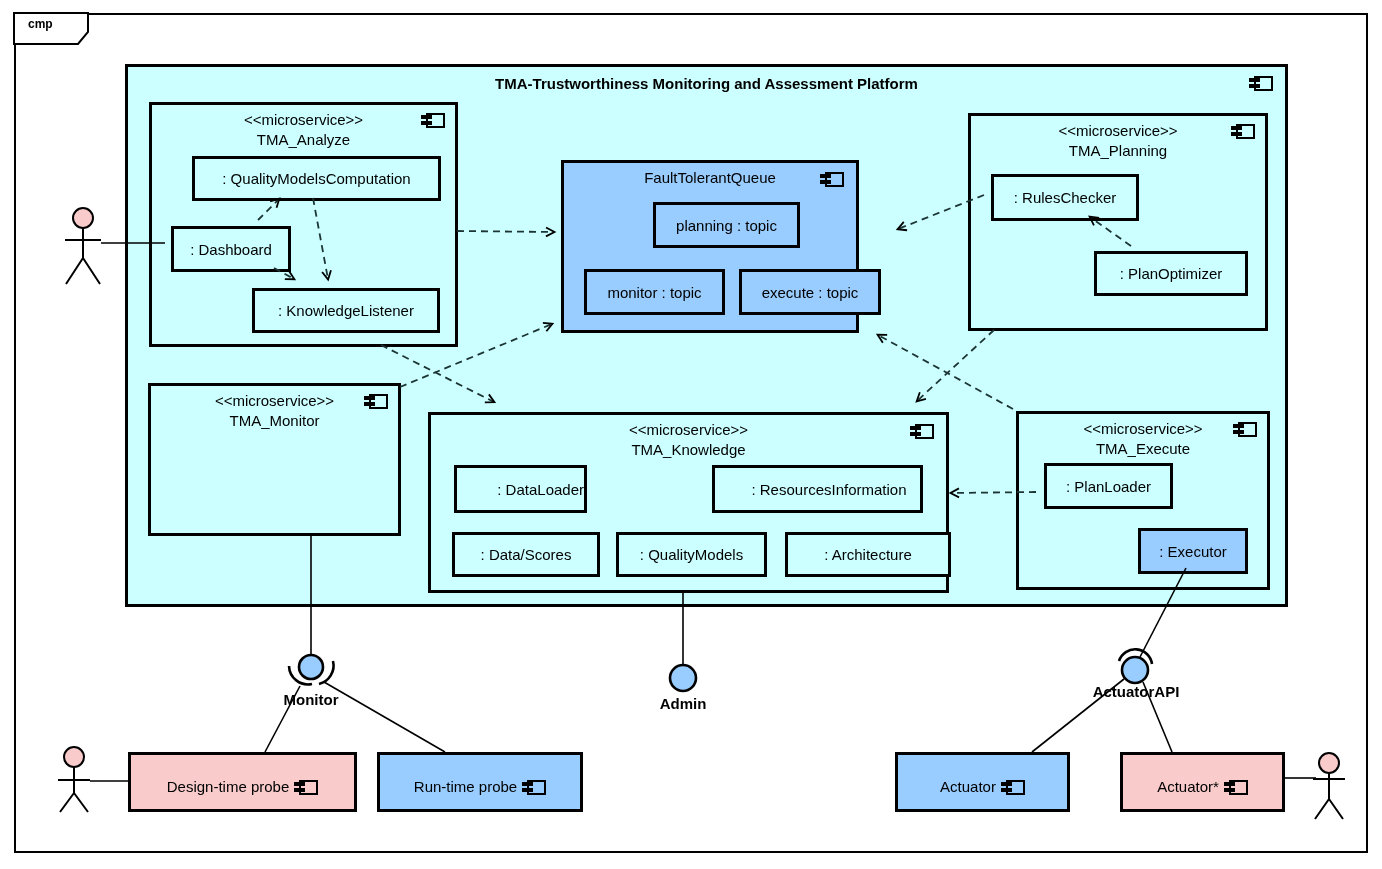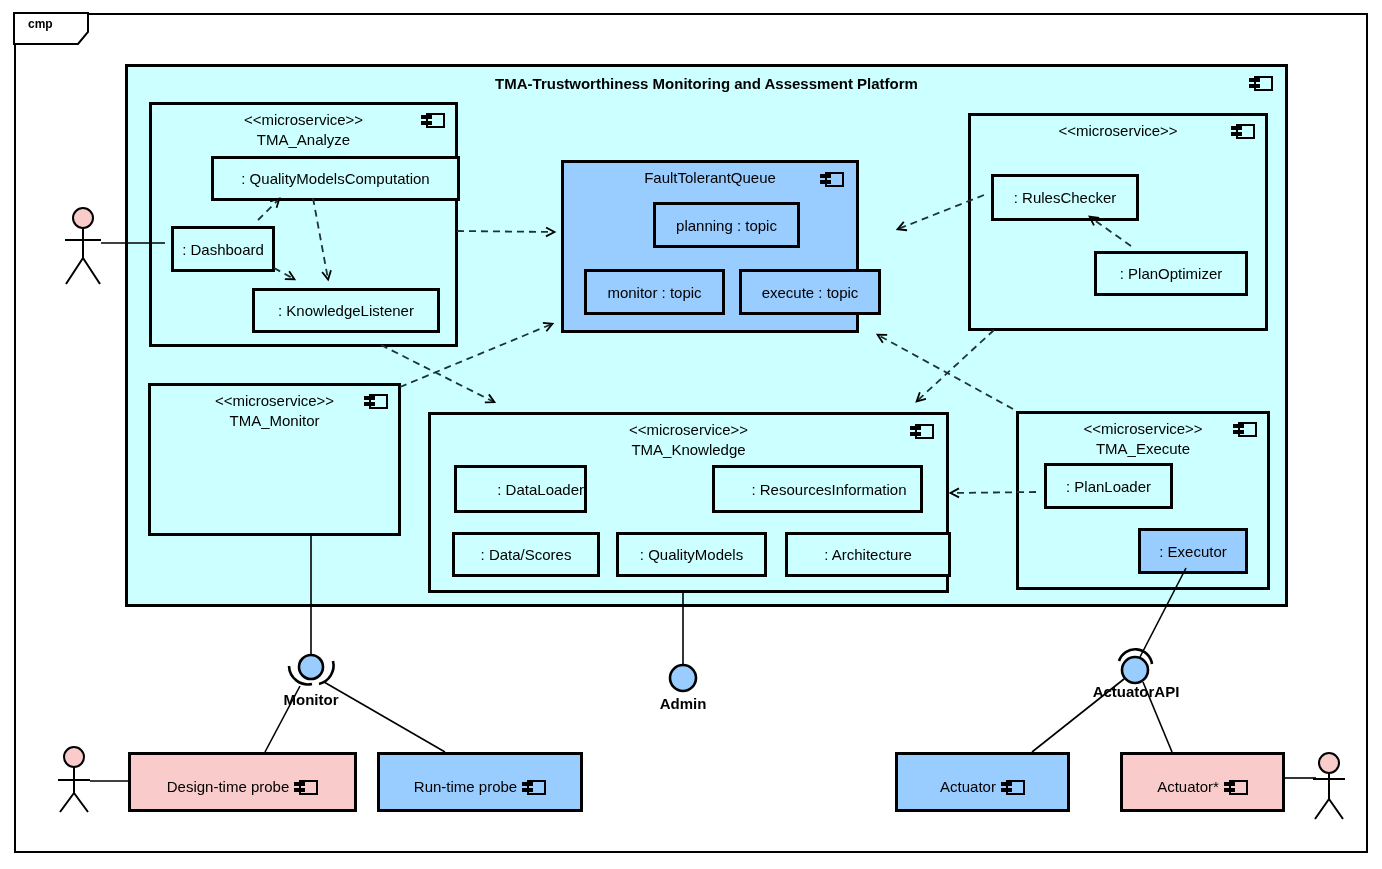--- a/index.html
+++ b/index.html
@@ -47,24 +47,24 @@
   <div class="abs plat cyan" style="left:125px;top:64px;width:1163px;height:543px;">
     <div class="title-line">TMA-Trustworthiness Monitoring and Assessment Platform</div>
     <span class="cicon" style="right:12px;top:9px;"></span>
 
     <div class="abs msbox cyan" style="left:21px;top:35px;width:309px;height:245px;">
       <div class="mshead">
         <div>&lt;&lt;microservice&gt;&gt;</div>
         <div>TMA_Analyze</div>
       </div>
       <span class="cicon" style="right:10px;top:8px;"></span>
-      <div class="comp cyan" style="left:40px;top:51px;width:249px;height:45px;margin-left:19px;">
+      <div class="comp cyan" style="left:40px;top:51px;width:249px;height:45px;">
         <span>: QualityModelsComputation</span>
       </div>
-      <div class="comp cyan" style="left:19px;top:121px;width:104px;height:46px;">
+      <div class="comp cyan" style="left:19px;top:121px;width:120px;height:46px;">
         <span>: Dashboard</span>
       </div>
       <div class="comp cyan" style="left:100px;top:183px;width:188px;height:45px;">
         <span>: KnowledgeListener</span>
       </div>
     </div>
 
     <div class="abs msbox cyan" style="left:20px;top:316px;width:253px;height:153px;">
       <div class="mshead">
         <div>&lt;&lt;microservice&gt;&gt;</div>
@@ -83,20 +83,21 @@
         <span>monitor : topic</span>
       </div>
       <div class="comp blue" style="left:175px;top:106px;width:142px;height:46px;">
         <span>execute : topic</span>
       </div>
     </div>
 
     <div class="abs msbox cyan" style="left:840px;top:46px;width:300px;height:218px;">
       <div class="mshead">
         <div>&lt;&lt;microservice&gt;&gt;</div>
+        <div>TMA_Planning</div>
       </div>
       <span class="cicon" style="right:10px;top:8px;"></span>
       <div class="comp cyan" style="left:20px;top:58px;width:148px;height:47px;">
         <span>: RulesChecker</span>
       </div>
       <div class="comp cyan" style="left:123px;top:135px;width:154px;height:45px;">
         <span>: PlanOptimizer</span>
       </div>
     </div>
 

